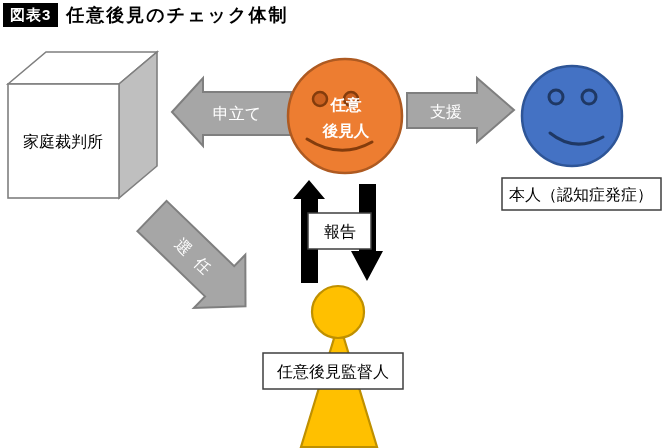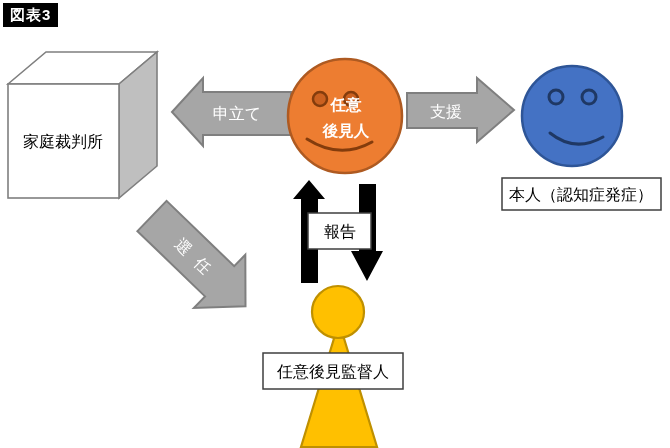--- a/index.html
+++ b/index.html
@@ -32,20 +32,21 @@
   .black-arrow{fill:#000000;}
   .caption-box{fill:#ffffff;stroke:#3f3f3f;stroke-width:1.5;}
   .caption-text{fill:#000000;font-size:16px;}
   .node-label{fill:#ffffff;font-size:15.5px;font-weight:bold;}
 </style>
 </head>
 <body>
 
 <div class="title-row">
   <span class="title-tag">図表3</span>
+  <span class="title-text">任意後見のチェック体制</span>
 </div>
 
 <svg width="670" height="448" viewBox="0 0 670 448">
 
   <g>
     <polygon class="cube-face" points="8,84 46,52 157,52 119,84"></polygon>
     <polygon class="cube-side" points="119,84 157,52 157,166 119,198"></polygon>
     <rect class="cube-face" x="8" y="84" width="111" height="114"></rect>
     <text class="t caption-text" x="63" y="147" font-size="16.5" text-anchor="middle">家庭裁判所</text>
   </g>

